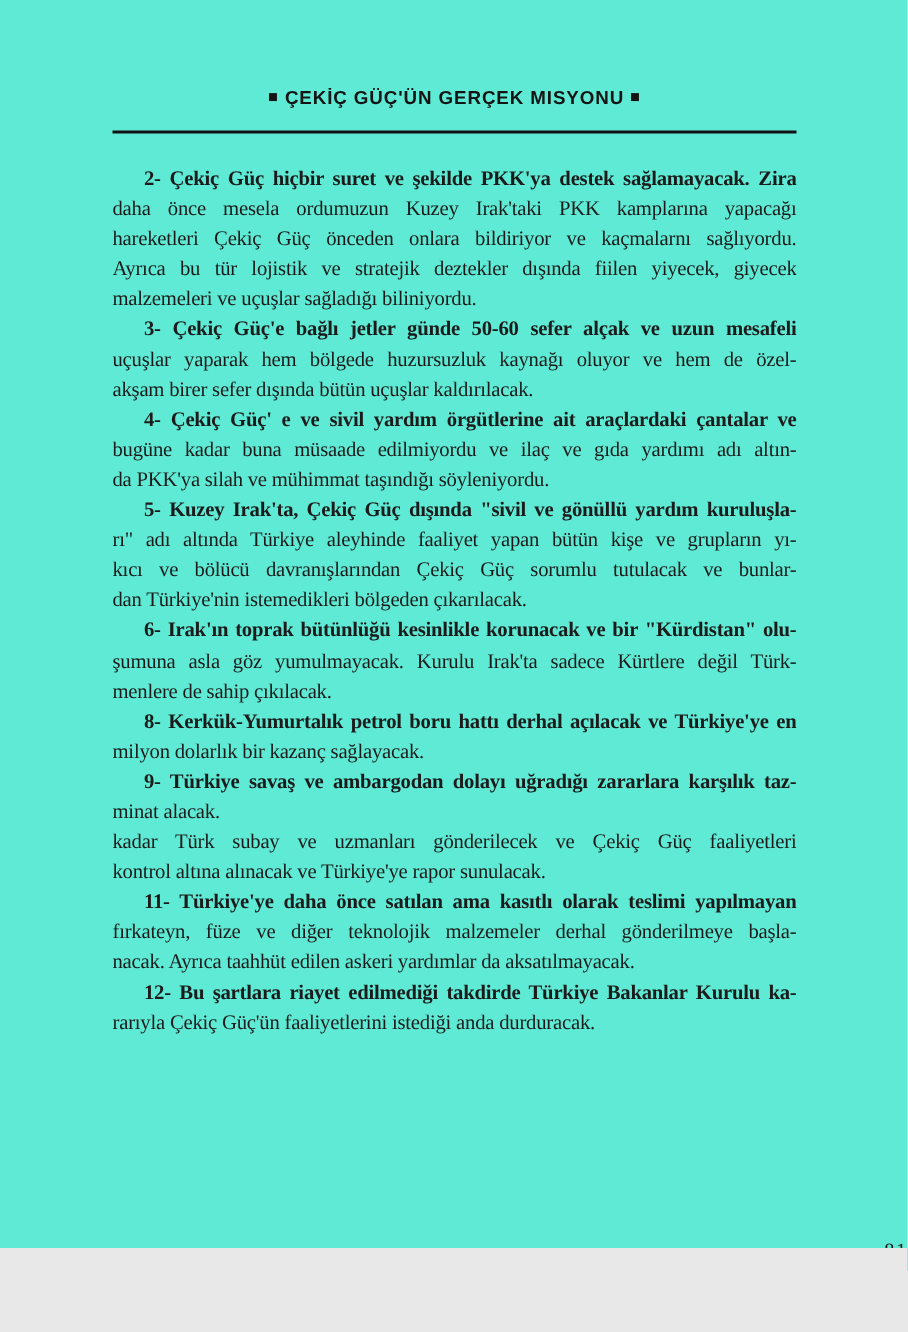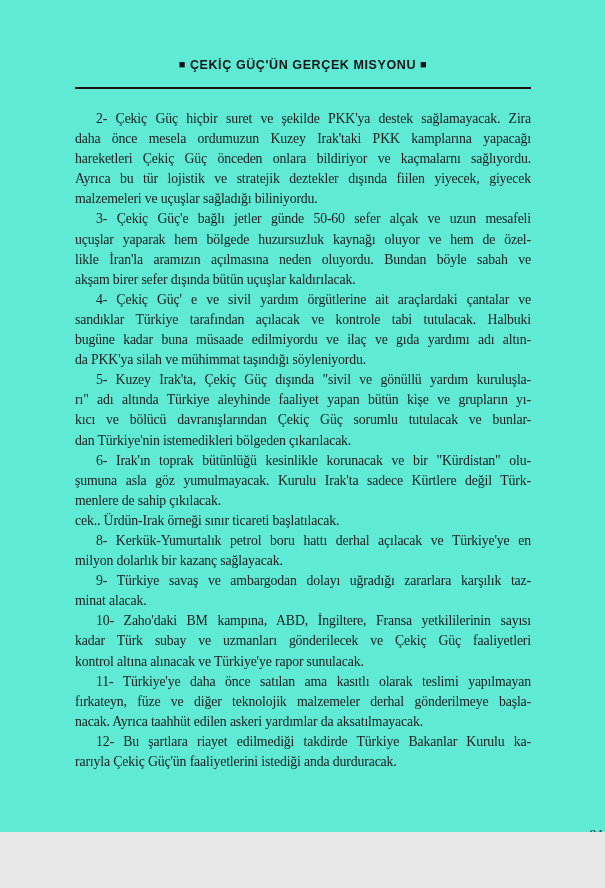--- a/index.html
+++ b/index.html
@@ -60,21 +60,21 @@
     text-align: justify;
     text-align-last: justify;
     overflow: hidden;
     white-space: nowrap; 
   }
   
   .line {
     white-space: normal;
     max-height: 20.1px;
   }
-  .line.first { text-indent: 21px; }
+  .line.first { text-indent: 21px; font-weight: bold; }
   .line.last  { text-align-last: left; }
   .page-number {
     position: absolute;
     top: 826px;
     left: 0;
     width: 605px;
     text-align: right;
     font-size: 13.5px;
     letter-spacing: 1px;
     color: #1b1b1b;
@@ -95,53 +95,49 @@
       <div class="para">
         <div class="line first">2- Çekiç Güç hiçbir suret ve şekilde PKK'ya destek sağlamayacak. Zira</div>
         <div class="line">daha önce mesela ordumuzun Kuzey Irak'taki PKK kamplarına yapacağı</div>
         <div class="line">hareketleri Çekiç Güç önceden onlara bildiriyor ve kaçmalarnı sağlıyordu.</div>
         <div class="line">Ayrıca bu tür lojistik ve stratejik deztekler dışında fiilen yiyecek, giyecek</div>
         <div class="line last">malzemeleri ve uçuşlar sağladığı biliniyordu.</div>
       </div>
       <div class="para">
         <div class="line first">3- Çekiç Güç'e bağlı jetler günde 50-60 sefer alçak ve uzun mesafeli</div>
         <div class="line">uçuşlar yaparak hem bölgede huzursuzluk kaynağı oluyor ve hem de özel-</div>
-        <div class="line">likle İran'la aramızın açılmasına neden oluyordu. Bundan böyle sabah ve</div>
         <div class="line last">akşam birer sefer dışında bütün uçuşlar kaldırılacak.</div>
       </div>
       <div class="para">
         <div class="line first">4- Çekiç Güç' e ve sivil yardım örgütlerine ait araçlardaki çantalar ve</div>
-        <div class="line">sandıklar Türkiye tarafından açılacak ve kontrole tabi tutulacak. Halbuki</div>
         <div class="line">bugüne kadar buna müsaade edilmiyordu ve ilaç ve gıda yardımı adı altın-</div>
         <div class="line last">da PKK'ya silah ve mühimmat taşındığı söyleniyordu.</div>
       </div>
       <div class="para">
         <div class="line first">5- Kuzey Irak'ta, Çekiç Güç dışında "sivil ve gönüllü yardım kuruluşla-</div>
         <div class="line">rı" adı altında Türkiye aleyhinde faaliyet yapan bütün kişe ve grupların yı-</div>
         <div class="line">kıcı ve bölücü davranışlarından Çekiç Güç sorumlu tutulacak ve bunlar-</div>
         <div class="line last">dan Türkiye'nin istemedikleri bölgeden çıkarılacak.</div>
       </div>
       <div class="para">
         <div class="line first">6- Irak'ın toprak bütünlüğü kesinlikle korunacak ve bir "Kürdistan" olu-</div>
         <div class="line">şumuna asla göz yumulmayacak. Kurulu Irak'ta sadece Kürtlere değil Türk-</div>
         <div class="line last">menlere de sahip çıkılacak.</div>
       </div>
       <div class="para">
-        <div class="line last">cek.. Ürdün-Irak örneği sınır ticareti başlatılacak.</div>
       </div>
       <div class="para">
         <div class="line first">8- Kerkük-Yumurtalık petrol boru hattı derhal açılacak ve Türkiye'ye en</div>
         <div class="line last">milyon dolarlık bir kazanç sağlayacak.</div>
       </div>
       <div class="para">
         <div class="line first">9- Türkiye savaş ve ambargodan dolayı uğradığı zararlara karşılık taz-</div>
         <div class="line last">minat alacak.</div>
       </div>
       <div class="para">
-        <div class="line first">10- Zaho'daki BM kampına, ABD, İngiltere, Fransa yetkililerinin sayısı</div>
         <div class="line">kadar Türk subay ve uzmanları gönderilecek ve Çekiç Güç faaliyetleri</div>
         <div class="line last">kontrol altına alınacak ve Türkiye'ye rapor sunulacak.</div>
       </div>
       <div class="para">
         <div class="line first">11- Türkiye'ye daha önce satılan ama kasıtlı olarak teslimi yapılmayan</div>
         <div class="line">fırkateyn, füze ve diğer teknolojik malzemeler derhal gönderilmeye başla-</div>
         <div class="line last">nacak. Ayrıca taahhüt edilen askeri yardımlar da aksatılmayacak.</div>
       </div>
       <div class="para">
         <div class="line first">12- Bu şartlara riayet edilmediği takdirde Türkiye Bakanlar Kurulu ka-</div>

